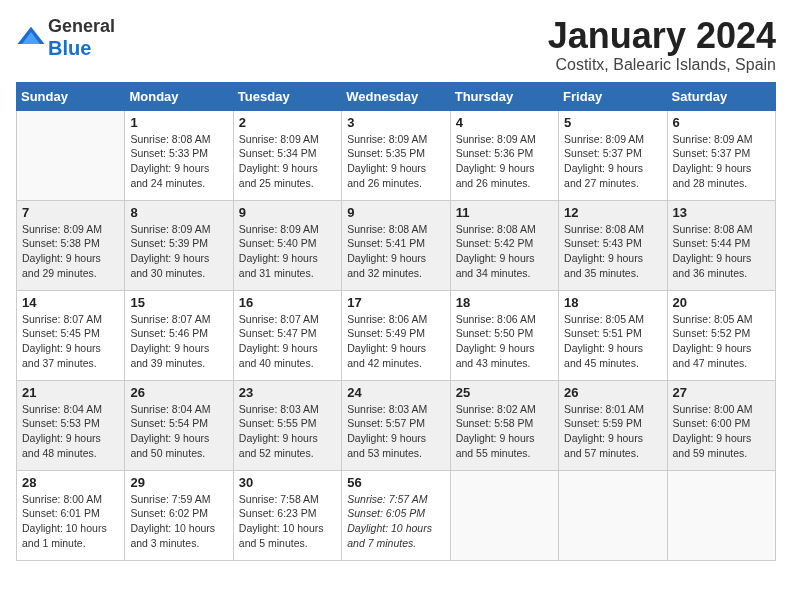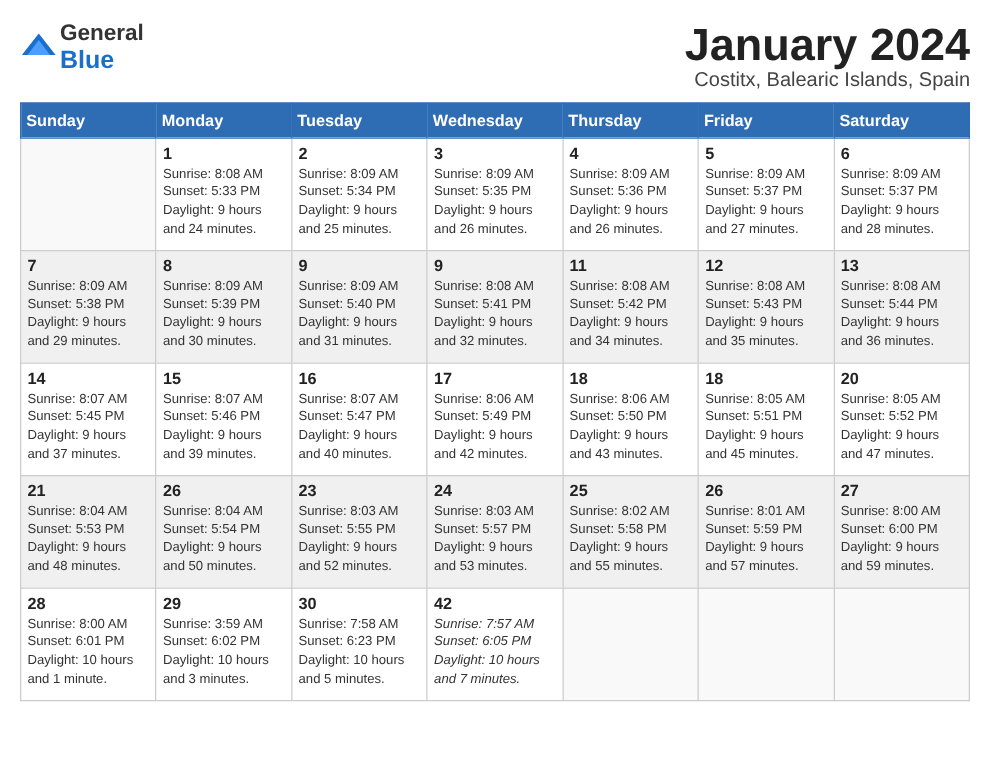--- a/index.html
+++ b/index.html
@@ -326,34 +326,34 @@
       <tr>
         <td>
           <span class="day-number">28</span>
           <div class="day-info" style="white-space: pre-line;">Sunrise: 8:00 AM
 Sunset: 6:01 PM
 Daylight: 10 hours
 and 1 minute.</div>
         </td>
         <td>
           <span class="day-number">29</span>
-          <div class="day-info" style="white-space: pre-line;">Sunrise: 3:59 AM
+          <div class="day-info" style="white-space: pre-line;">Sunrise: 7:59 AM
 Sunset: 6:02 PM
 Daylight: 10 hours
 and 3 minutes.</div>
         </td>
         <td>
           <span class="day-number">30</span>
           <div class="day-info" style="white-space: pre-line;">Sunrise: 7:58 AM
 Sunset: 6:23 PM
 Daylight: 10 hours
 and 5 minutes.</div>
         </td>
         <td>
-          <span class="day-number">42</span>
+          <span class="day-number">56</span>
           <div class="day-info" style="white-space: pre-line; font-style: italic;">Sunrise: 7:57 AM
 Sunset: 6:05 PM
 Daylight: 10 hours
 and 7 minutes.</div>
         </td>
         <td class="empty"></td>
         <td class="empty"></td>
         <td class="empty"></td>
       </tr>
     </tbody>

